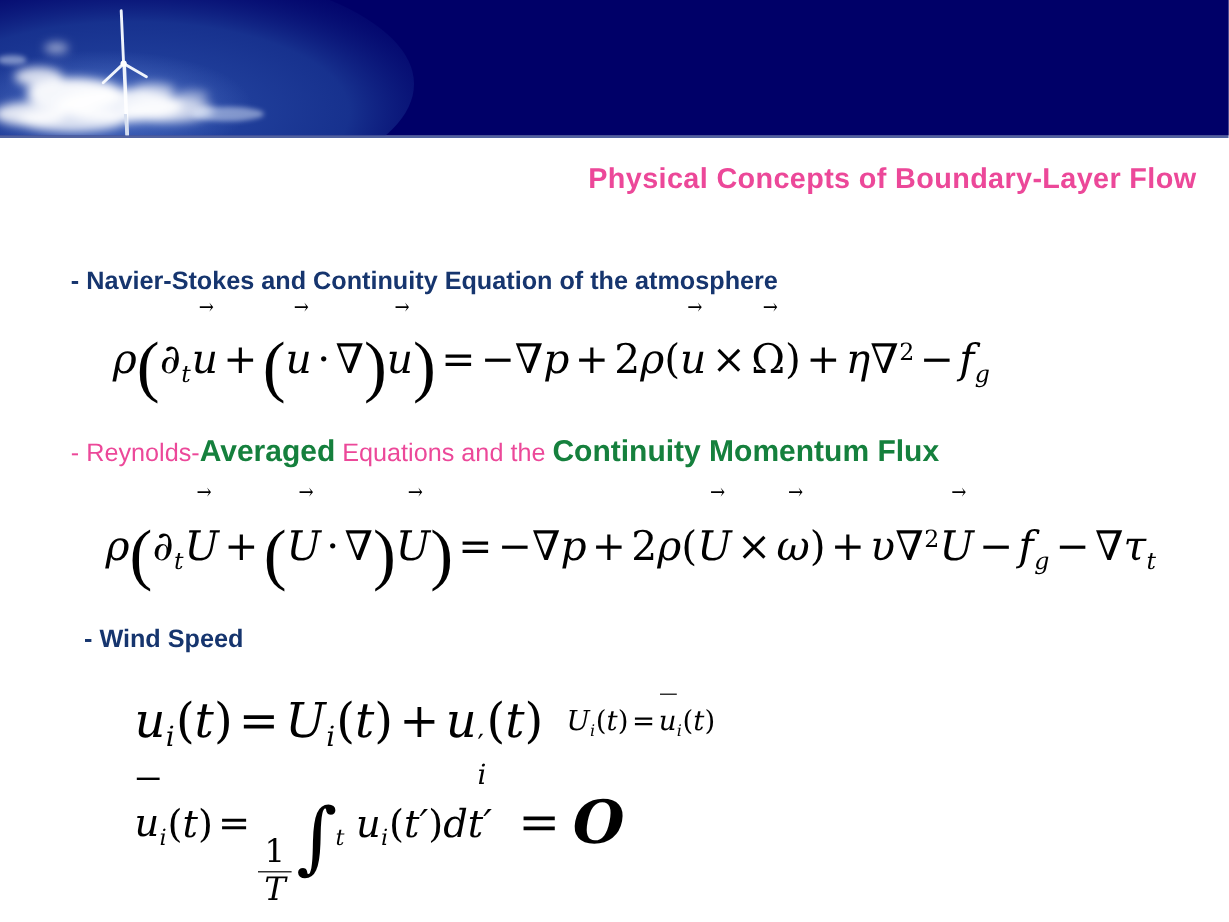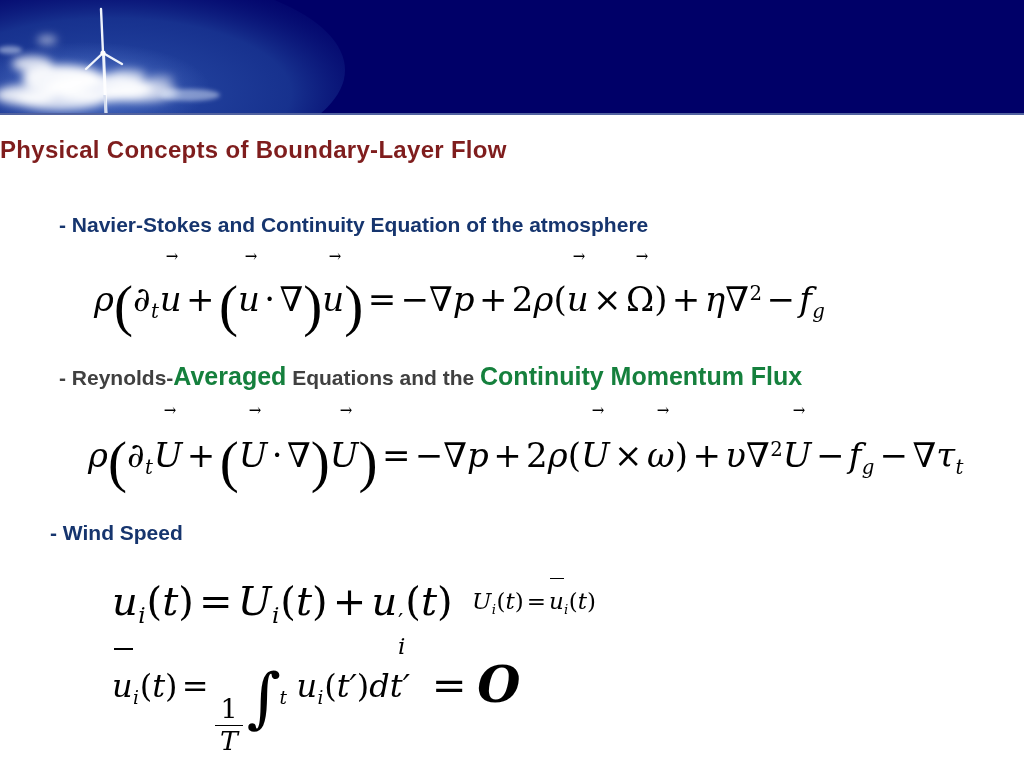--- a/index.html
+++ b/index.html
@@ -1,27 +1,27 @@
 <!DOCTYPE html>
 <html><head>
 <meta charset="utf-8">
 <style>
   html,body{margin:0;padding:0;background:#ffffff;}
   .slide{position:relative;width:1024px;height:768px;background:#ffffff;overflow:hidden;
          font-family:"Liberation Sans",sans-serif;}
   .hdr{position:absolute;top:0;left:0;width:1024px;height:113px;background:#000068;overflow:hidden;}
   .hdr svg{display:block;}
   .divider{position:absolute;top:113px;left:0;width:1024px;height:2px;background:#51629f;}
-  .title{position:absolute;top:136px;left:0;right:27px;text-align:left;
-         font-weight:bold;font-size:24px;letter-spacing:0.3px;color:#7f1d1d;}
+  .title{position:absolute;top:136px;left:0;right:27px;text-align:right;
+         font-weight:bold;font-size:24px;letter-spacing:0.3px;color:#ec4899;}
   .h{position:absolute;font-weight:bold;color:#16356e;white-space:nowrap;}
-  .hA{left:59px;top:213px;font-size:21px;}
+  .hA{left:59px;top:223px;font-size:21px;}
   .hB{left:59px;top:362px;font-size:21px;}
-  .hC{left:50px;top:521px;font-size:21px;}
-  .seg-navy{color:#404040;font-size:21px;font-weight:bold;margin-top:44px;}
+  .hC{left:70px;top:521px;font-size:21px;}
+  .seg-navy{color:#ec4899;font-size:21px;font-weight:normal;margin-top:44px;}
   .seg-red{color:#15803d;font-size:25px;font-weight:bold;}
 
   
   .eq{position:absolute;color:#000;white-space:nowrap;
       font-family:"DejaVu Serif","Liberation Serif",serif;}
   .eq1{left:94px;top:252px;font-size:34px;line-height:84px;height:84px;}
   .eq2{left:88px;top:406px;font-size:34px;line-height:88px;height:88px;}
   .eq3a{left:112px;top:570px;font-size:40px;line-height:62px;height:62px;}
   .eq3b{left:472px;top:570px;font-size:23px;line-height:62px;height:62px;}
   .eq4{left:112px;top:636px;font-size:32px;line-height:98px;height:98px;}

